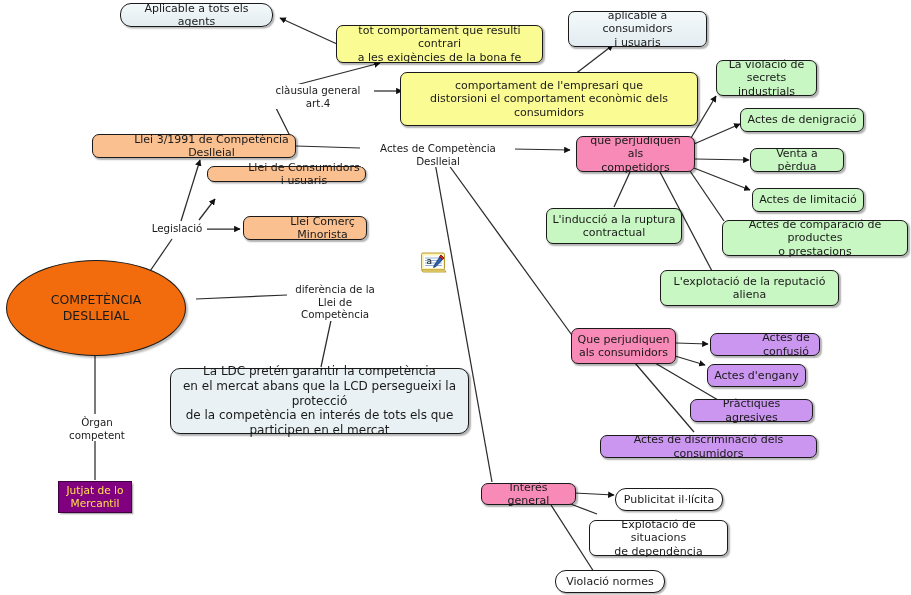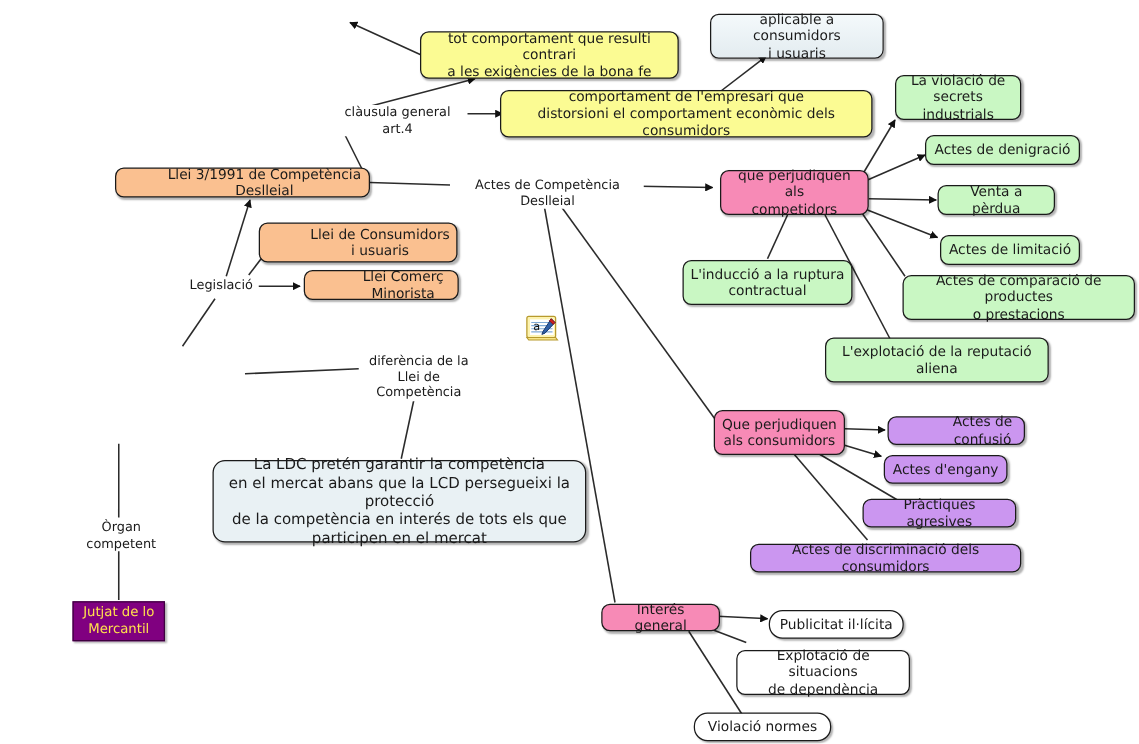--- a/index.html
+++ b/index.html
@@ -161,42 +161,49 @@
       <line x1="655" y1="363" x2="718" y2="400"></line>
       <line x1="635" y1="363" x2="694" y2="432"></line>
 
       <line x1="574" y1="493" x2="614" y2="495" marker-end="url(#arrow)"></line>
       <line x1="568" y1="503" x2="597" y2="514"></line>
       <line x1="551" y1="505" x2="594" y2="572"></line>
 
     </g>
   </svg>
 
-
+  <div class="ellipse" style="left:6px; top:260px; width:180px; height:96px;">
+    <span style="white-space: pre-line;">COMPETÈNCIA
+DESLLEIAL</span>
+  </div>
+
+  <div class="node fill-bluegrey" style="left:120px; top:3px; width:153px; height:24px; border-radius:11px;">
+    <span>Aplicable a tots els agents</span>
+  </div>
 
   <div class="node fill-yellow" style="left:336px; top:25px; width:207px; height:38px;">
     <span style="white-space: pre-line;">tot comportament que resulti contrari
 a les exigències de la bona fe</span>
   </div>
 
   <div class="node fill-bluegrey" style="left:568px; top:11px; width:139px; height:36px;">
     <span style="white-space: pre-line;">aplicable a consumidors
 i usuaris</span>
   </div>
 
-  <div class="node fill-yellow" style="left:400px; top:72px; width:298px; height:38px;">
+  <div class="node fill-yellow" style="left:400px; top:72px; width:298px; height:54px;">
     <span style="white-space: pre-line;">comportament de l'empresari que
 distorsioni el comportament econòmic dels consumidors</span>
   </div>
 
   <div class="node fill-orange" style="left:92px; top:134px; width:204px; height:24px;">
     <span>Llei 3/1991 de Competència Deslleial</span>
   </div>
 
-  <div class="node fill-orange" style="left:207px; top:178px; width:159px; height:32px;">
+  <div class="node fill-orange" style="left:207px; top:166px; width:159px; height:16px;">
     <span>Llei de Consumidors i usuaris</span>
   </div>
 
   <div class="node fill-orange" style="left:243px; top:216px; width:124px; height:24px;">
     <span>Llei Comerç Minorista</span>
   </div>
 
   <div class="node fill-ldc" style="left:170px; top:368px; width:299px; height:66px; border-radius:10px; font-size:12px;">
     <span style="white-space: pre-line;">La LDC pretén garantir la competència
 en el mercat abans que la LCD persegueixi la protecció

